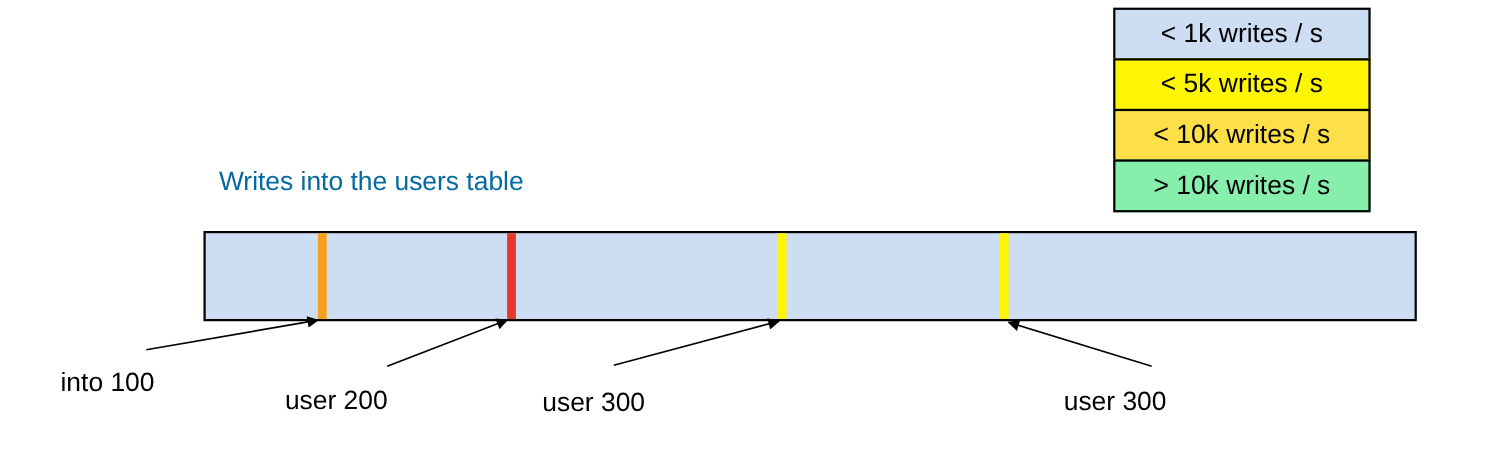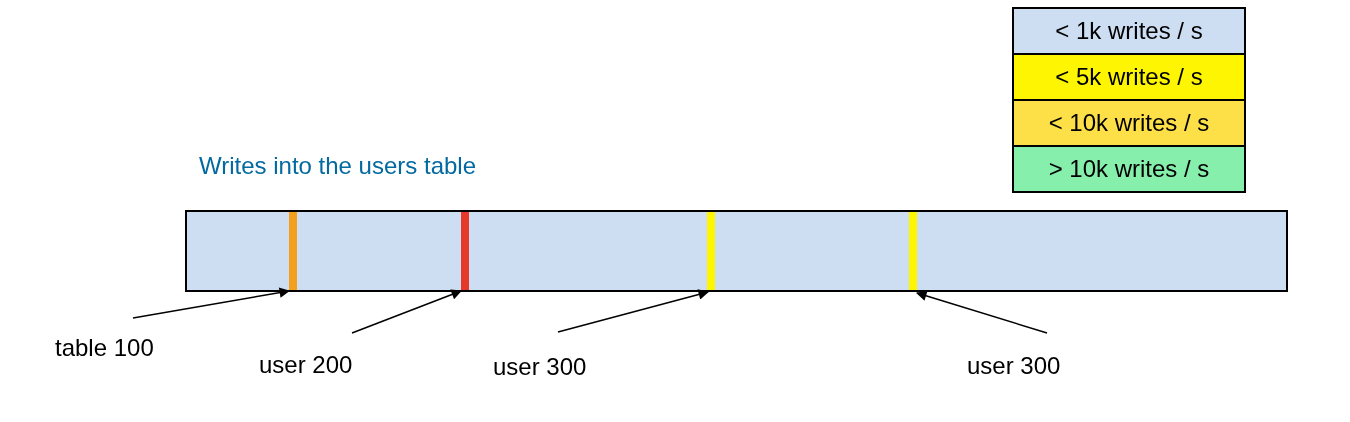--- a/index.html
+++ b/index.html
@@ -82,18 +82,18 @@
       <marker id="arrowhead" viewBox="0 0 10 10" refX="9" refY="5" markerWidth="9" markerHeight="7" orient="auto-start-reverse">
         <path d="M0,0 L10,5 L0,10 z" fill="#000"></path>
       </marker>
     </defs>
     <line x1="133" y1="318" x2="289" y2="291" stroke="#000" stroke-width="1.5" marker-end="url(#arrowhead)"></line>
     <line x1="352" y1="333" x2="461" y2="291" stroke="#000" stroke-width="1.5" marker-end="url(#arrowhead)"></line>
     <line x1="558" y1="332" x2="708" y2="292" stroke="#000" stroke-width="1.5" marker-end="url(#arrowhead)"></line>
     <line x1="1047" y1="333" x2="917" y2="293" stroke="#000" stroke-width="1.5" marker-end="url(#arrowhead)"></line>
   </svg>
 
-  <div class="user-label user-label-0">table 100</div>
+  <div class="user-label user-label-0">into 100</div>
   <div class="user-label user-label-1">user 200</div>
   <div class="user-label user-label-2">user 300</div>
   <div class="user-label user-label-3">user 300</div>
 
 </div>
 
 </body></html>

